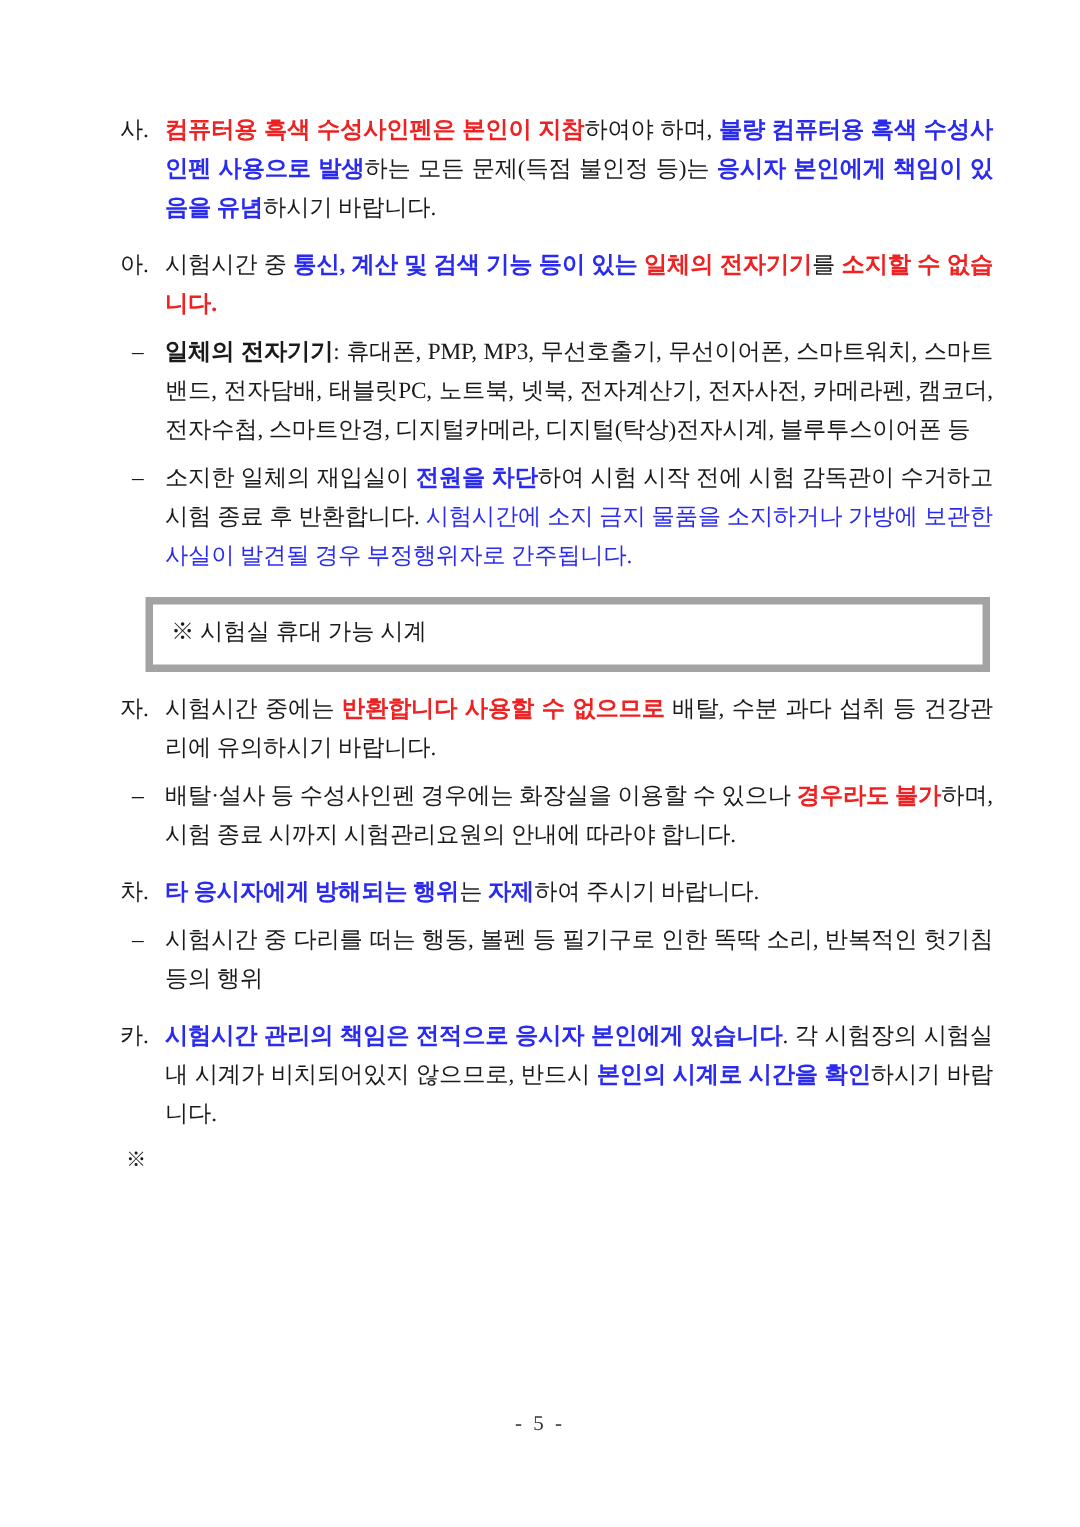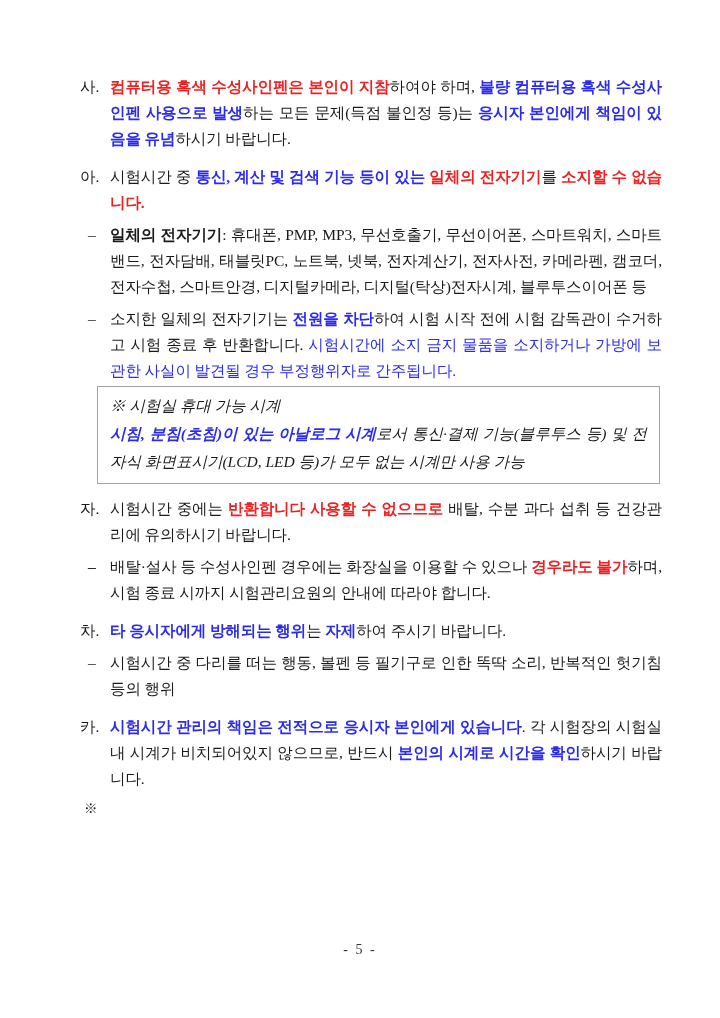--- a/index.html
+++ b/index.html
@@ -28,27 +28,26 @@
   }
   .item .marker{
     position:absolute;top:0;
   }
   .section{padding-left:30px;margin-top:12px;}
   .section .marker{left:0;}
   .section:first-child{margin-top:0;}
   .sub{padding-left:30px;margin-top:6px;}
   .sub .marker{left:8px;}
   .notice-box{
-    margin:2px 2px 10px 17px;
-    border:1px solid #a3a3a3;
+    margin:14px 2px 10px 17px;
+    border:5px solid #a3a3a3;
     padding:5px 12px 7px 12px;
     font-size:15.5px;
     line-height:28px;
     text-align:justify;
-    font-style:italic;
   }
   .note{
     padding-left:26px;margin-top:5px;
     font-size:13.5px;line-height:23px;
   }
   .note .marker{left:4px;}
   .rb{color:var(--red);font-weight:700;}
   .bb{color:var(--blue);font-weight:700;}
   .bl{color:var(--blue);}
   .b{font-weight:700;}
@@ -59,24 +58,23 @@
   }
 </style>
 </head>
 <body>
 
 <div class="page">
   <div class="content">
       <div class="item section"><span class="marker">사.</span><span class="rb">컴퓨터용 흑색 수성사인펜은 본인이 지참</span><span>하여야 하며, </span><span class="bb">불량 컴퓨터용 흑색 수성사인펜 사용으로 발생</span><span>하는 모든 문제(득점 불인정 등)는 </span><span class="bb">응시자 본인에게 책임이 있음을 유념</span><span>하시기 바랍니다.</span></div>
       <div class="item section"><span class="marker">아.</span><span>시험시간 중 </span><span class="bb">통신, 계산 및 검색 기능 등이 있는 </span><span class="rb">일체의 전자기기</span><span>를 </span><span class="rb">소지할 수 없습니다.</span></div>
       <div class="item sub"><span class="marker">–</span><span class="b">일체의 전자기기</span><span>: 휴대폰, PMP, MP3, 무선호출기, 무선이어폰, 스마트워치, 스마트밴드, 전자담배, 태블릿PC, 노트북, 넷북, 전자계산기, 전자사전, 카메라펜, 캠코더, 전자수첩, 스마트안경, 디지털카메라, 디지털(탁상)전자시계, 블루투스이어폰 등</span></div>
-      <div class="item sub"><span class="marker">–</span><span>소지한 일체의 전자기기는 </span><span class="bb">전원을 차단</span><span>하여 시험 시작 전에 시험 감독관이 수거하고 시험 종료 후 반환합니다. </span><span class="bl">시험시간에 소지 금지 물품을 소지하거나 가방에 보관한 사실이 발견될 경우 부정행위자로 간주됩니다.</span></div>
+      <div class="item sub"><span class="marker">–</span><span>소지한 일체의 재입실이 </span><span class="bb">전원을 차단</span><span>하여 시험 시작 전에 시험 감독관이 수거하고 시험 종료 후 반환합니다. </span><span class="bl">시험시간에 소지 금지 물품을 소지하거나 가방에 보관한 사실이 발견될 경우 부정행위자로 간주됩니다.</span></div>
       <div class="notice-box">
         <div><span>※ 시험실 휴대 가능 시계</span></div>
-        <div><span class="bb">시침, 분침(초침)이 있는 아날로그 시계</span><span>로서 통신·결제 기능(블루투스 등) 및 전자식 화면표시기(LCD, LED 등)가 모두 없는 시계만 사용 가능</span></div>
       </div>
       <div class="item section"><span class="marker">자.</span><span>시험시간 중에는 </span><span class="rb">반환합니다 사용할 수 없으므로</span><span> 배탈, 수분 과다 섭취 등 건강관리에 유의하시기 바랍니다.</span></div>
       <div class="item sub"><span class="marker">–</span></div>
       <div class="item sub"><span class="marker">–</span><span>배탈·설사 등 수성사인펜 경우에는 화장실을 이용할 수 있으나 </span><span class="rb">경우라도 불가</span><span>하며, 시험 종료 시까지 시험관리요원의 안내에 따라야 합니다.</span></div>
       <div class="item section"><span class="marker">차.</span><span class="bb">타 응시자에게 방해되는 행위</span><span>는 </span><span class="bb">자제</span><span>하여 주시기 바랍니다.</span></div>
       <div class="item sub"><span class="marker">–</span><span>시험시간 중 다리를 떠는 행동, 볼펜 등 필기구로 인한 똑딱 소리, 반복적인 헛기침 등의 행위</span></div>
       <div class="item section"><span class="marker">카.</span><span class="bb">시험시간 관리의 책임은 전적으로 응시자 본인에게 있습니다</span><span>. 각 시험장의 시험실 내 시계가 비치되어있지 않으므로, 반드시 </span><span class="bb">본인의 시계로 시간을 확인</span><span>하시기 바랍니다.</span></div>
       <div class="item note"><span class="marker">※</span></div>
     </div>
   <div class="footer">- 5 -</div>

